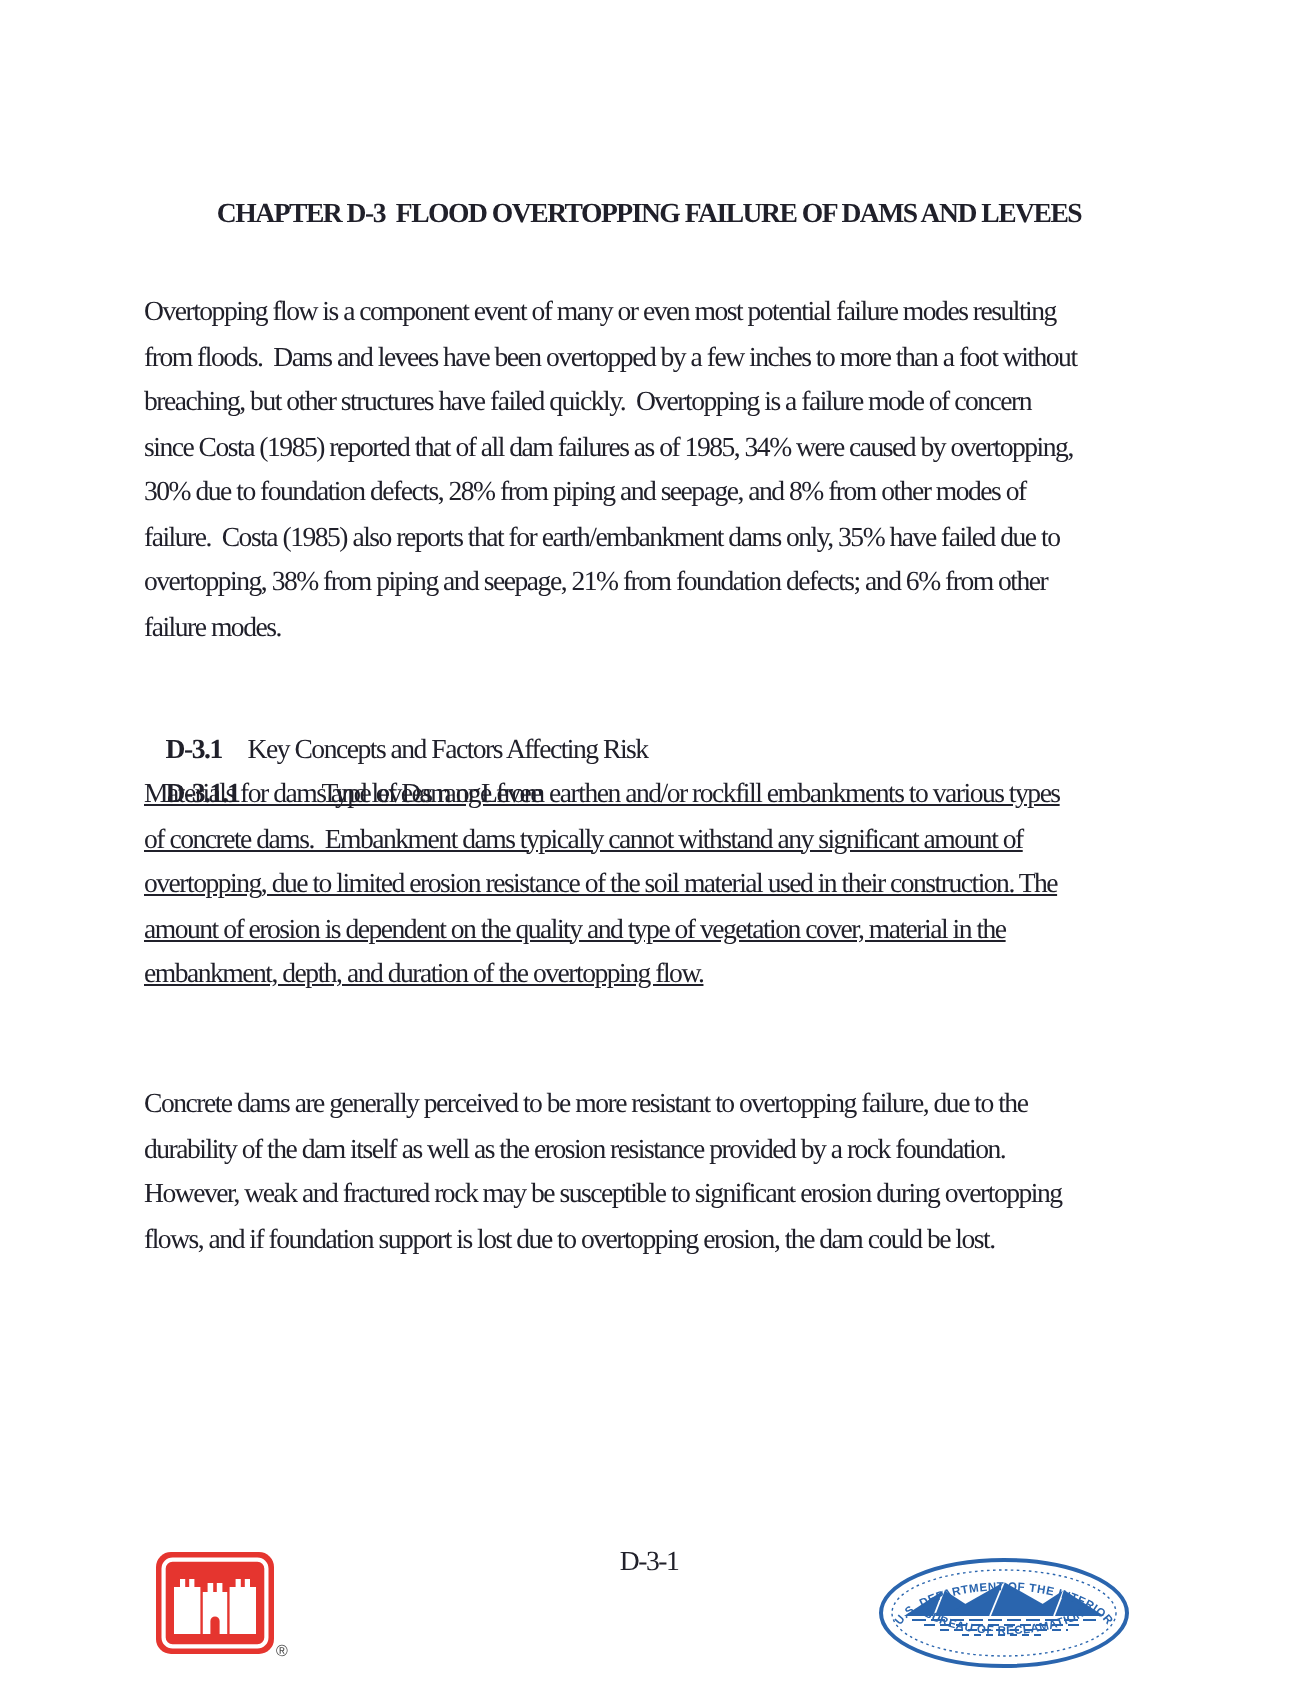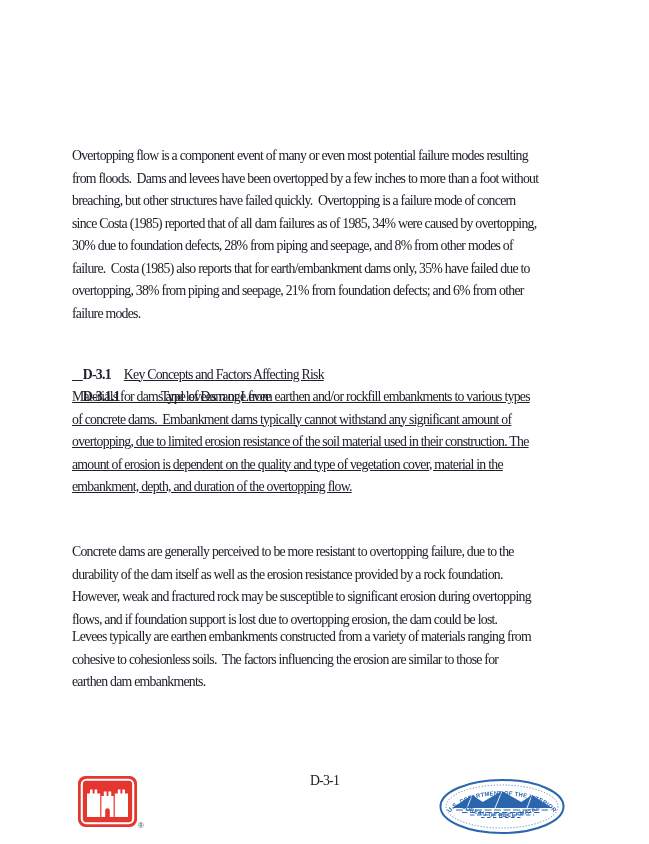--- a/index.html
+++ b/index.html
@@ -51,52 +51,50 @@
     font-family:"Liberation Sans", sans-serif;
     font-size:5.8px;font-weight:700;letter-spacing:0.25px;
     fill:var(--interior-blue);
   }
 </style>
 </head>
 <body>
 
 <div class="page">
 
+  <div class="textblock page-title">CHAPTER D-3  FLOOD OVERTOPPING FAILURE OF DAMS AND LEVEES</div>
 
   <div class="textblock" style="left:72px;top:145px;font-family:Liberation Serif, serif;">Overtopping flow is a component event of many or even most potential failure modes resulting
 from floods.  Dams and levees have been overtopped by a few inches to more than a foot without
 breaching, but other structures have failed quickly.  Overtopping is a failure mode of concern
 since Costa (1985) reported that of all dam failures as of 1985, 34% were caused by overtopping,
 30% due to foundation defects, 28% from piping and seepage, and 8% from other modes of
 failure.  Costa (1985) also reports that for earth/embankment dams only, 35% have failed due to
 overtopping, 38% from piping and seepage, 21% from foundation defects; and 6% from other
 failure modes.</div>
 
-  <div class="textblock heading" style="left:72px;top:341px;text-decoration:underline;">
+  <div class="textblock heading" style="left:72px;top:341px;">
     <span class="hnum hnum-w41">D-3.1</span><span>Key Concepts and Factors Affecting Risk</span>
   </div>
 
   <div class="textblock heading" style="left:72px;top:363px;">
     <span class="hnum hnum-w78">D-3.1.1</span><span>Type of Dam or Levee</span>
   </div>
 
   <div class="textblock" style="left:72px;top:386px;text-decoration:underline;">Materials for dams and levees range from earthen and/or rockfill embankments to various types
 of concrete dams.  Embankment dams typically cannot withstand any significant amount of
 overtopping, due to limited erosion resistance of the soil material used in their construction. The
 amount of erosion is dependent on the quality and type of vegetation cover, material in the
 embankment, depth, and duration of the overtopping flow.</div>
 
   <div class="textblock" style="left:72px;top:541px;">Concrete dams are generally perceived to be more resistant to overtopping failure, due to the
 durability of the dam itself as well as the erosion resistance provided by a rock foundation.
 However, weak and fractured rock may be susceptible to significant erosion during overtopping
 flows, and if foundation support is lost due to overtopping erosion, the dam could be lost.</div>
 
-  <div class="textblock" style="left:72px;top:626px;">Levees typically are earthen embankments constructed from a variety of materials ranging from
-cohesive to cohesionless soils.  The factors influencing the erosion are similar to those for
-earthen dam embankments.</div>
 
   <div class="textblock page-num">D-3-1</div>
 
   <svg class="usace-logo" viewBox="0 0 61 53" aria-hidden="true">
     <rect x="1" y="1" width="59" height="51" rx="7.5" fill="var(--usace-red)"></rect>
     <rect x="4.8" y="4.8" width="51.4" height="43.4" rx="4.5" fill="none" stroke="#ffffff" stroke-width="2.1"></rect>
 
     <path fill="#ffffff" d="M10 42 V18.5 h3 v-4 h2.6 v4 h2 v-4 h2.6 v4 h3 v23.5 z"></path>
 
     <path fill="#ffffff" d="M37.8 42 V18.5 h3 v-4 h2.6 v4 h2 v-4 h2.6 v4 h3 v23.5 z"></path>

